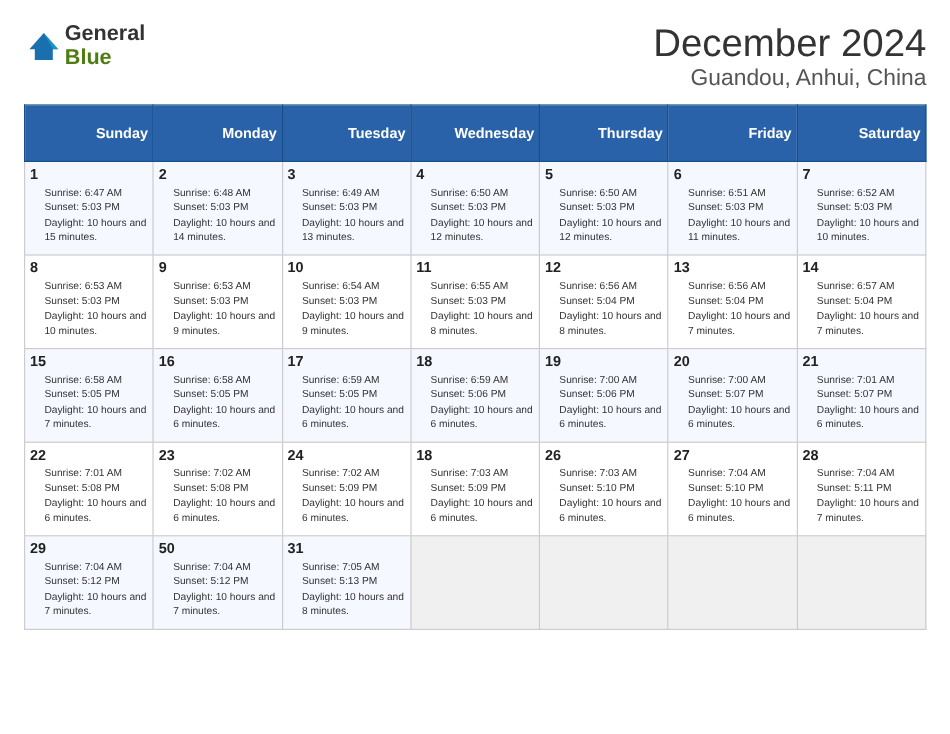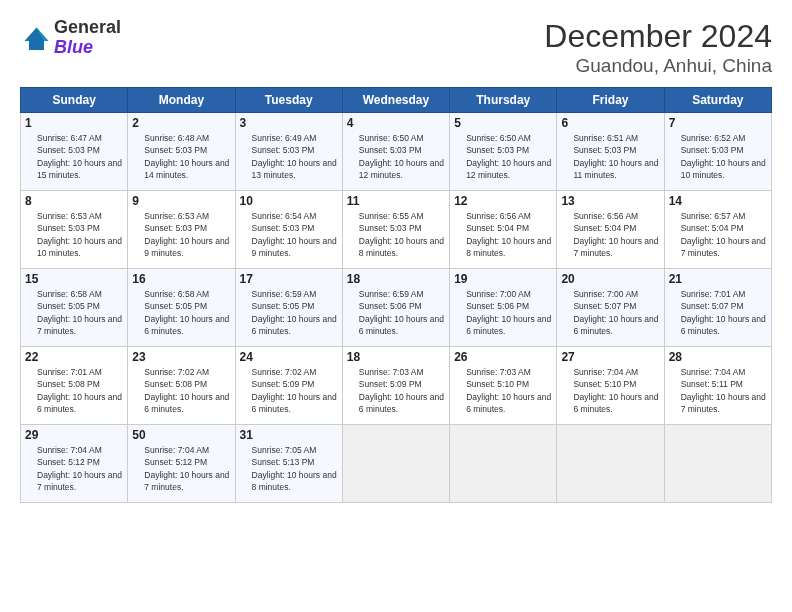--- a/index.html
+++ b/index.html
@@ -26,21 +26,21 @@
       display: flex;
       align-items: center;
       gap: 4px;
     }
     .logo-text {
       font-size: 18px;
       font-weight: bold;
       color: #333;
       line-height: 1.1;
     }
-    .logo-blue { color: #6d28d9; font-style: italic; }
+    .logo-blue { color: #4d7c0f; }
     .logo-icon {
       width: 30px;
       height: 30px;
     }
     .title-block {
       text-align: right;
     }
     .month-title {
       font-size: 32px;
       font-weight: normal;
@@ -53,22 +53,22 @@
     .calendar {
       width: 100%;
       border-collapse: collapse;
       table-layout: fixed;
     }
     .calendar th {
       background: #2962a8;
       color: #fff;
       font-size: 12px;
       font-weight: bold;
-      padding: 5px 4px;
-      text-align: center;
+      padding: 16px 4px;
+      text-align: right;
       border: 1px solid #1a4f8a;
     }
     .calendar td {
       vertical-align: top;
       border: 1px solid #ccc;
       padding: 3px 4px;
       font-size: 9px;
       color: #333;
       height: 78px;
       background: #fff;

